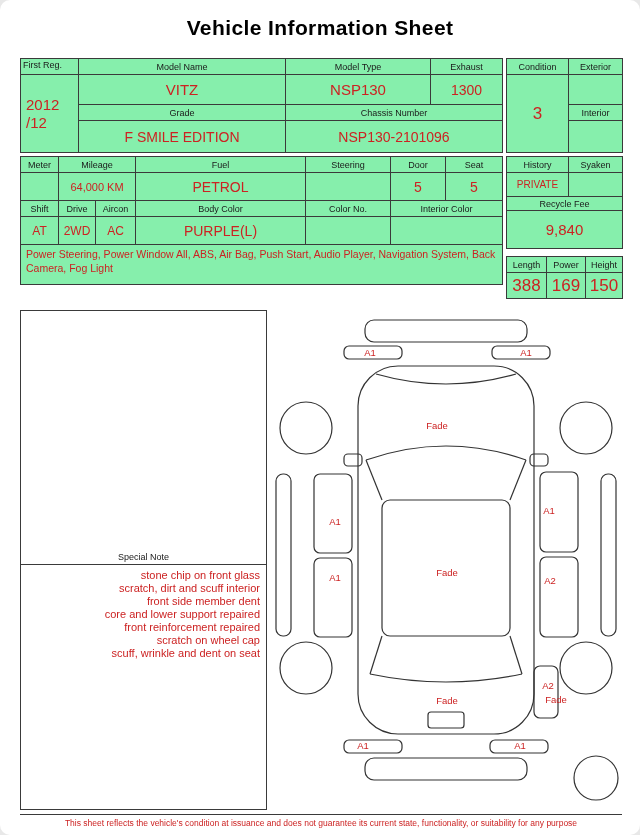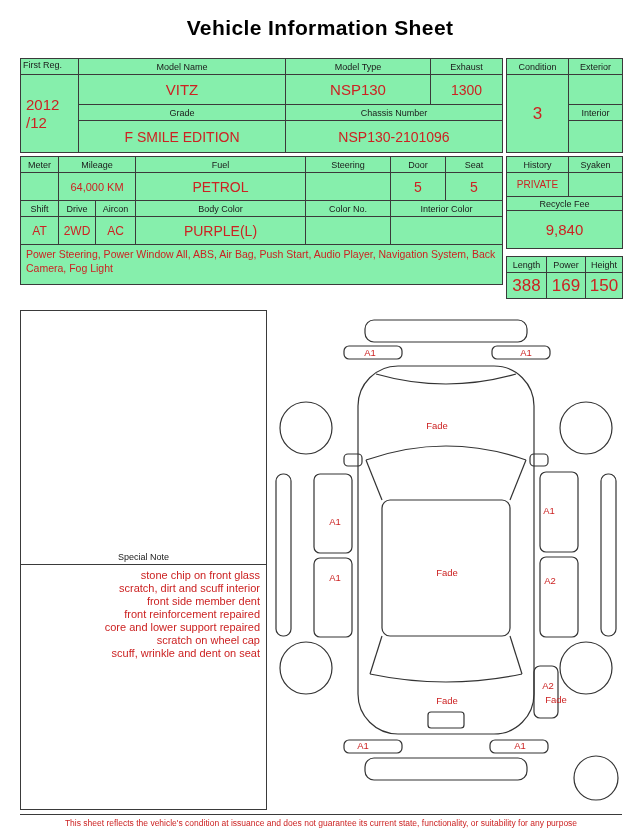--- a/index.html
+++ b/index.html
@@ -1,19 +1,19 @@
 <!DOCTYPE html>
 <html><head>
 <meta charset="utf-8">
 <style>
   html,body { margin:0; padding:0; background:#e8e8e8; }
   .page {
     position:relative; width:640px; height:835px; margin:0 auto;
     background:#ffffff; font-family:"Liberation Sans", sans-serif;
-    color:#1a1a1a; overflow:hidden;
+    color:#1a1a1a; overflow:hidden;border-radius:10px;
   }
   .title {
     position:absolute; top:16px; left:0; width:100%;
     text-align:center; font-size:21px; font-weight:600; color:#000;
     letter-spacing:0.4px;
   }
   table.sheet { border-collapse:collapse; table-layout:fixed; position:absolute; background:#86efac; }
   table.sheet td {
     border:1px solid #3a3a3a; padding:0; text-align:center;
     vertical-align:middle; overflow:hidden; white-space:nowrap;
@@ -219,22 +219,22 @@
   </tbody>
     </table>
 
   <div class="bottom-left">
     <div class="comment-area"></div>
     <div class="box-head">Special Note</div>
     <div class="notes">
         <div class="note-line">stone chip on front glass</div>
         <div class="note-line">scratch, dirt and scuff interior</div>
         <div class="note-line">front side member dent</div>
+        <div class="note-line">core and lower support repaired</div>
         <div class="note-line">front reinforcement repaired</div>
-        <div class="note-line">core and lower support repaired</div>
         <div class="note-line">scratch on wheel cap</div>
         <div class="note-line">scuff, wrinkle and dent on seat</div>
       </div>
   </div>
 
   <div class="diagram">
     <svg viewBox="0 0 352 500" width="352" height="500">
       <g stroke="#333" stroke-width="1.2" fill="none">
         <rect x="95" y="10" width="162" height="22" rx="9"></rect>
         <rect x="74" y="36" width="58" height="13" rx="5"></rect>

